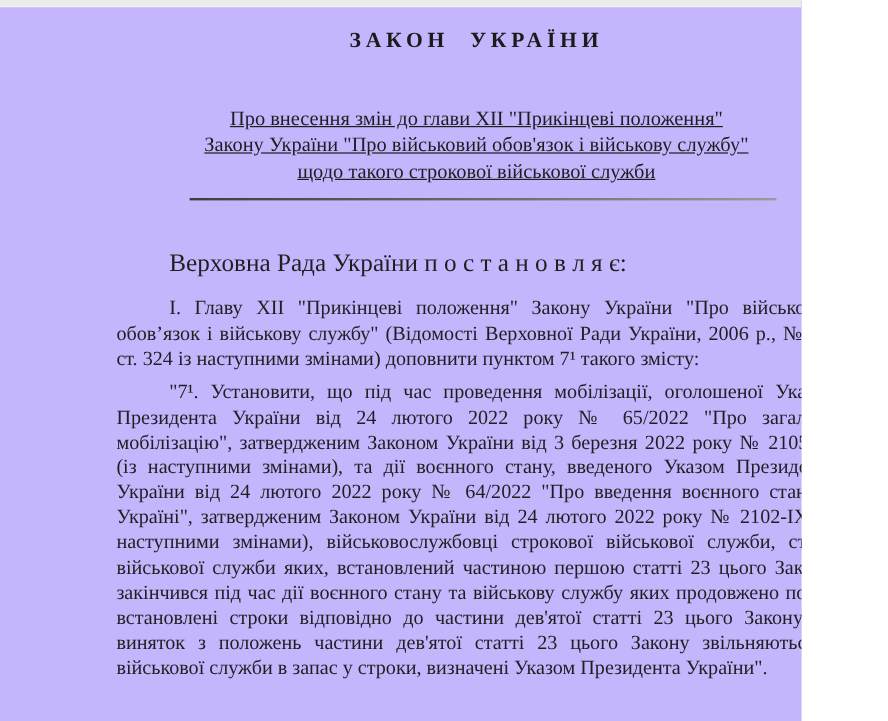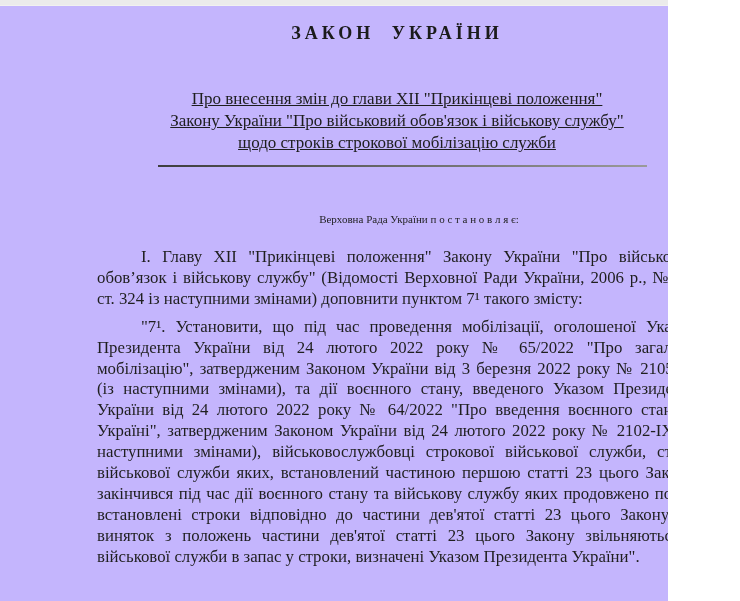--- a/index.html
+++ b/index.html
@@ -47,23 +47,22 @@
   }
   .divider-rule {
     margin: 11px 0 0 61px;
     width: 489px;
     height: 2px;
     background: linear-gradient(to right, #3e3e3e, #6f6f6f 55%, #9a9a9a);
   }
   .enacting {
     margin: 42px 0 0 0;
     text-indent: 44px;
-    font-size: 11px;
+    font-size: 21px;
     line-height: 21px;
-    text-align: center;
   }
   .body-par {
     margin: 17px 0 0 0;
     text-align: justify;
     text-indent: 44px;
     font-size: 16.8px;
     line-height: 20.9px;
     color: #1f1f1f;
   }
   .body-par.second {
@@ -75,21 +74,21 @@
 
 <div class="page">
   <div class="scan-strip"></div>
   <div class="content">
 
     <h1 class="law-title">ЗАКОН УКРАЇНИ</h1>
 
     <div class="subtitle">
       <div>Про внесення змін до глави XII "Прикінцеві положення"</div>
       <div>Закону України "Про військовий обов'язок і військову службу"</div>
-      <div>щодо строків строкової мобілізацію служби</div>
+      <div>щодо такого строкової військової служби</div>
     </div>
 
     <div class="divider-rule"></div>
 
     <p class="enacting">Верховна Рада України п о с т а н о в л я є:</p>
 
     <p class="body-par">І. Главу XII "Прикінцеві положення" Закону України "Про військовий обов’язок і військову службу" (Відомості Верховної Ради України, 2006 р., № 38, ст. 324 із наступними змінами) доповнити пунктом 7¹ такого змісту:</p>
 
     <p class="body-par second">"7¹. Установити, що під час проведення мобілізації, оголошеної Указом Президента України від 24 лютого 2022 року № 65/2022 "Про загальну мобілізацію", затвердженим Законом України від 3 березня 2022 року № 2105-IX (із наступними змінами), та дії воєнного стану, введеного Указом Президента України від 24 лютого 2022 року № 64/2022 "Про введення воєнного стану в Україні", затвердженим Законом України від 24 лютого 2022 року № 2102-IX (із наступними змінами), військовослужбовці строкової військової служби, строк військової служби яких, встановлений частиною першою статті 23 цього Закону, закінчився під час дії воєнного стану та військову службу яких продовжено понад встановлені строки відповідно до частини дев'ятої статті 23 цього Закону, як виняток з положень частини дев'ятої статті 23 цього Закону звільняються з військової служби в запас у строки, визначені Указом Президента України".</p>
 

